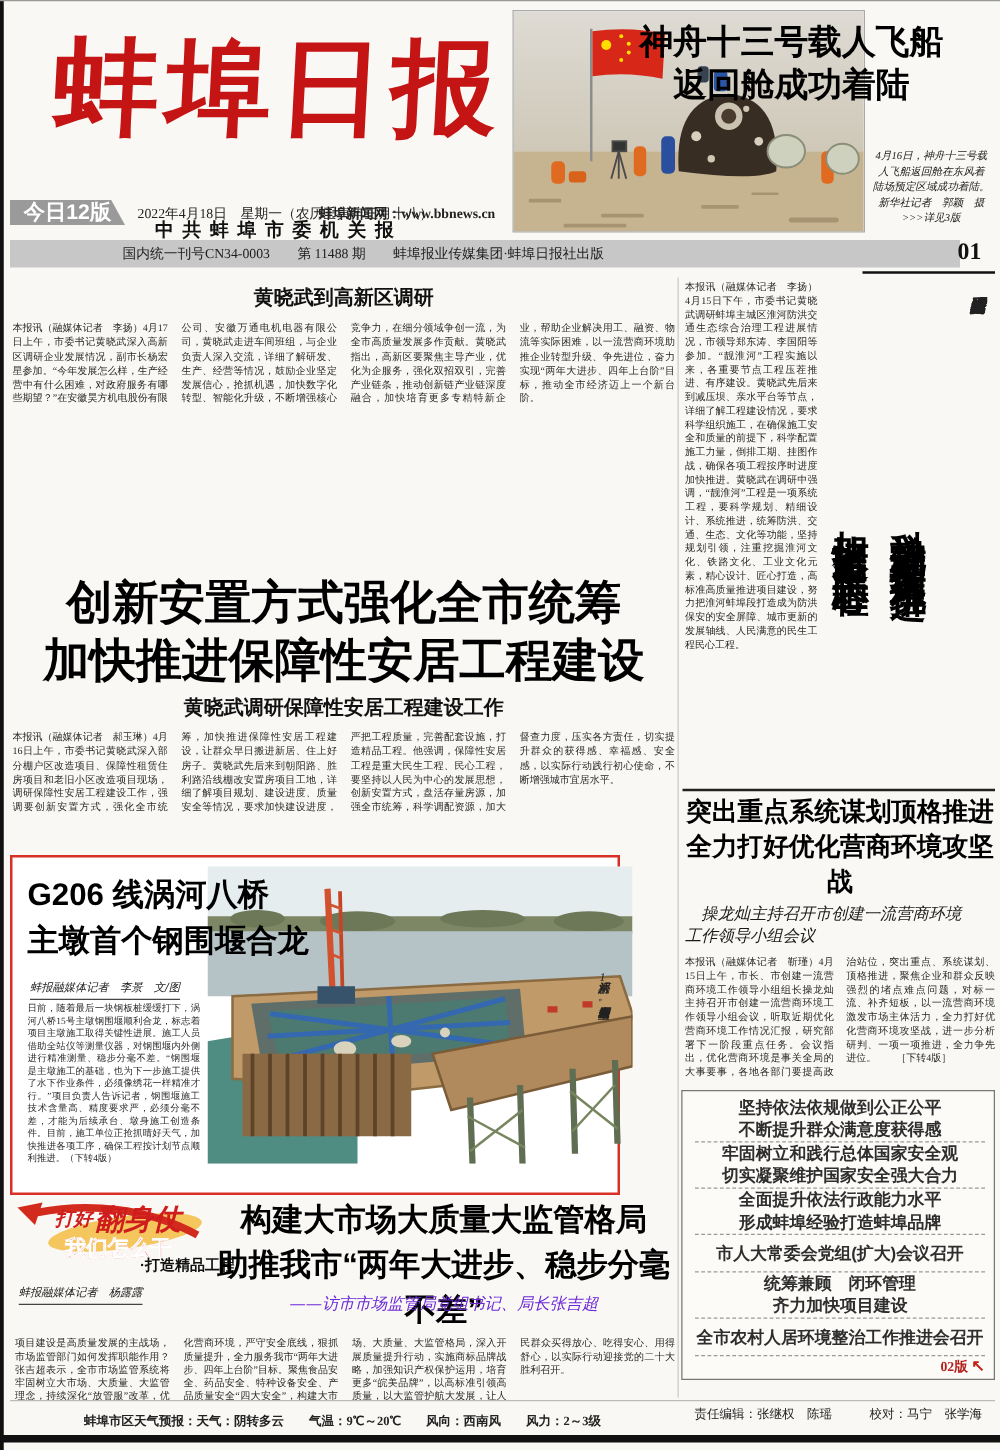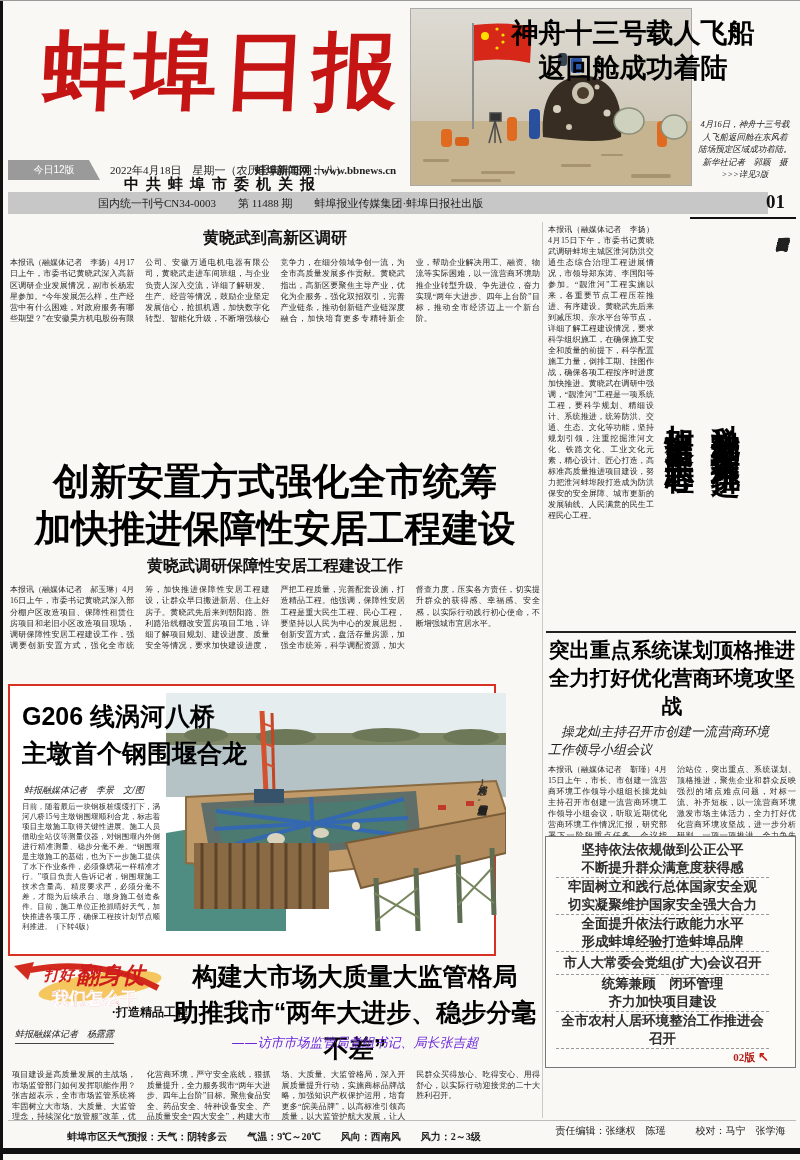--- a/index.html
+++ b/index.html
@@ -10,21 +10,21 @@
   .left-edge{left:0;top:0;width:3px;height:1160px;background:#111;}
   .top-edge{left:0;top:0;width:800px;height:1px;background:#999;}
   .bottom-bar{left:0;top:1148px;width:800px;height:6px;background:#111;}
   
   .masthead{left:38px;top:12px;width:370px;height:130px;text-align:center;}
   .masthead-title{font-family:"Liberation Serif",serif;font-weight:900;font-size:84px;
        line-height:120px;color:#c41414;letter-spacing:6px;transform:skewX(-3deg);}
   .organ-line{left:40px;top:140px;width:366px;text-align:center;font-weight:700;
        font-size:15px;letter-spacing:7px;color:#111;margin-top:35px;}
   .date-badge{left:8px;top:160px;width:92px;height:20px;background:#9a9a9a;color:#fff;
-       font-size:10px;font-weight:400;line-height:20px;text-align:center;
+       font-size:17px;font-weight:700;line-height:20px;text-align:center;
        font-family:"Liberation Sans",sans-serif;
        clip-path:polygon(0 0,88% 0,100% 100%,0 100%);}
   .date-text{left:110px;top:163px;font-size:11px;color:#222;}
   .site-text{left:255px;top:163px;font-size:11px;color:#222;font-weight:700;}
   
   .pub-strip{left:8px;top:192px;width:760px;height:22px;background:#c7c7c7;
        font-size:11px;color:#1d1d1d;line-height:22px;padding-left:90px;box-sizing:border-box;}
   .page-num{left:766px;top:191px;font-family:"Liberation Serif",serif;font-weight:900;
        font-size:19px;color:#111;}
   .page-num-rule{left:690px;top:217px;width:106px;height:2px;background:#111;}
@@ -64,23 +64,23 @@
        font-weight:900;font-size:29px;letter-spacing:4px;width:46px;height:402px;
        text-align:center;color:#000;}
   .vkicker{writing-mode:vertical-rl;text-orientation:upright;font-size:12.5px;width:44px;
        height:402px;color:#222;padding-top:4px;box-sizing:border-box;}
   
   .bizenv{left:548px;top:636px;width:248px;}
   .bizenv-h{font-size:20.5px;line-height:28px;}
   .bizenv-sub{font-size:13px;line-height:18px;margin-top:3px;text-align:left;}
   .bizenv-body{margin-top:5px;height:118px;font-size:8px;line-height:11px;}
   
-  .hbox{left:545px;top:836px;width:251px;height:232px;border:1.5px solid #777;
+  .hbox{left:545px;top:872px;width:251px;height:232px;border:1.5px solid #777;
        box-sizing:border-box;background:#fcfbf8;display:flex;flex-direction:column;
-       padding:4px 26px 2px 10px;}
+       padding:4px 7px 2px 10px;}
   .hbox-item{flex:1;display:flex;align-items:center;justify-content:center;
        text-align:center;font-size:13.5px;line-height:18px;font-weight:700;color:#2e2e2e;
        border-bottom:1px dashed #999;font-family:"Liberation Sans",sans-serif;}
   .hbox-item:last-of-type{border-bottom:none;}
   .hbox-foot{height:16px;text-align:right;font-size:11px;font-weight:700;color:#b3211c;}
   .hbox-arrow{color:#c62016;font-size:13px;font-weight:900;}
   .editors-line{left:545px;top:1124px;width:251px;text-align:center;font-size:10px;color:#222;}
   
   .bridge-box{left:8px;top:684px;width:488px;height:272px;border:2.5px solid #d93025;
        box-sizing:border-box;background:#fff;}

